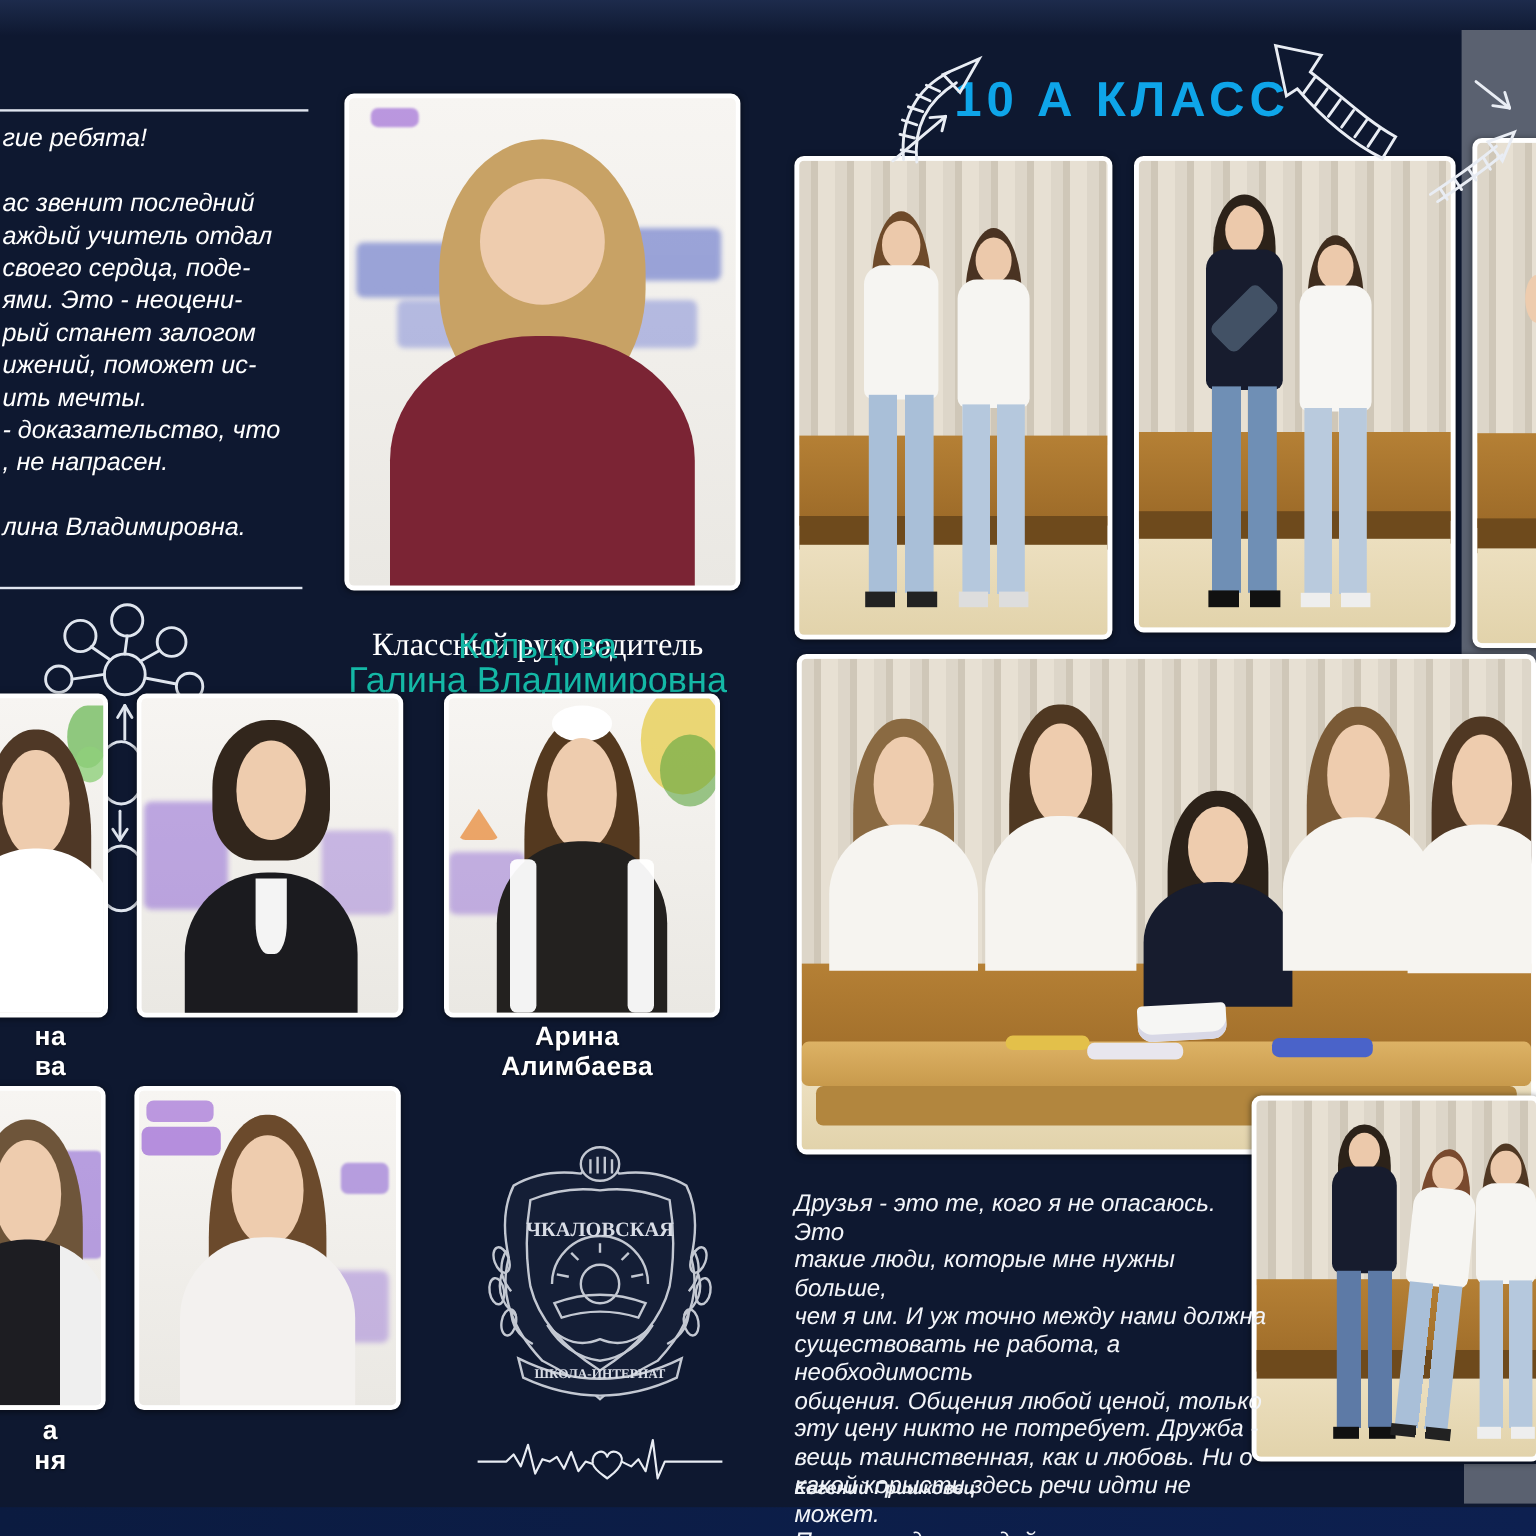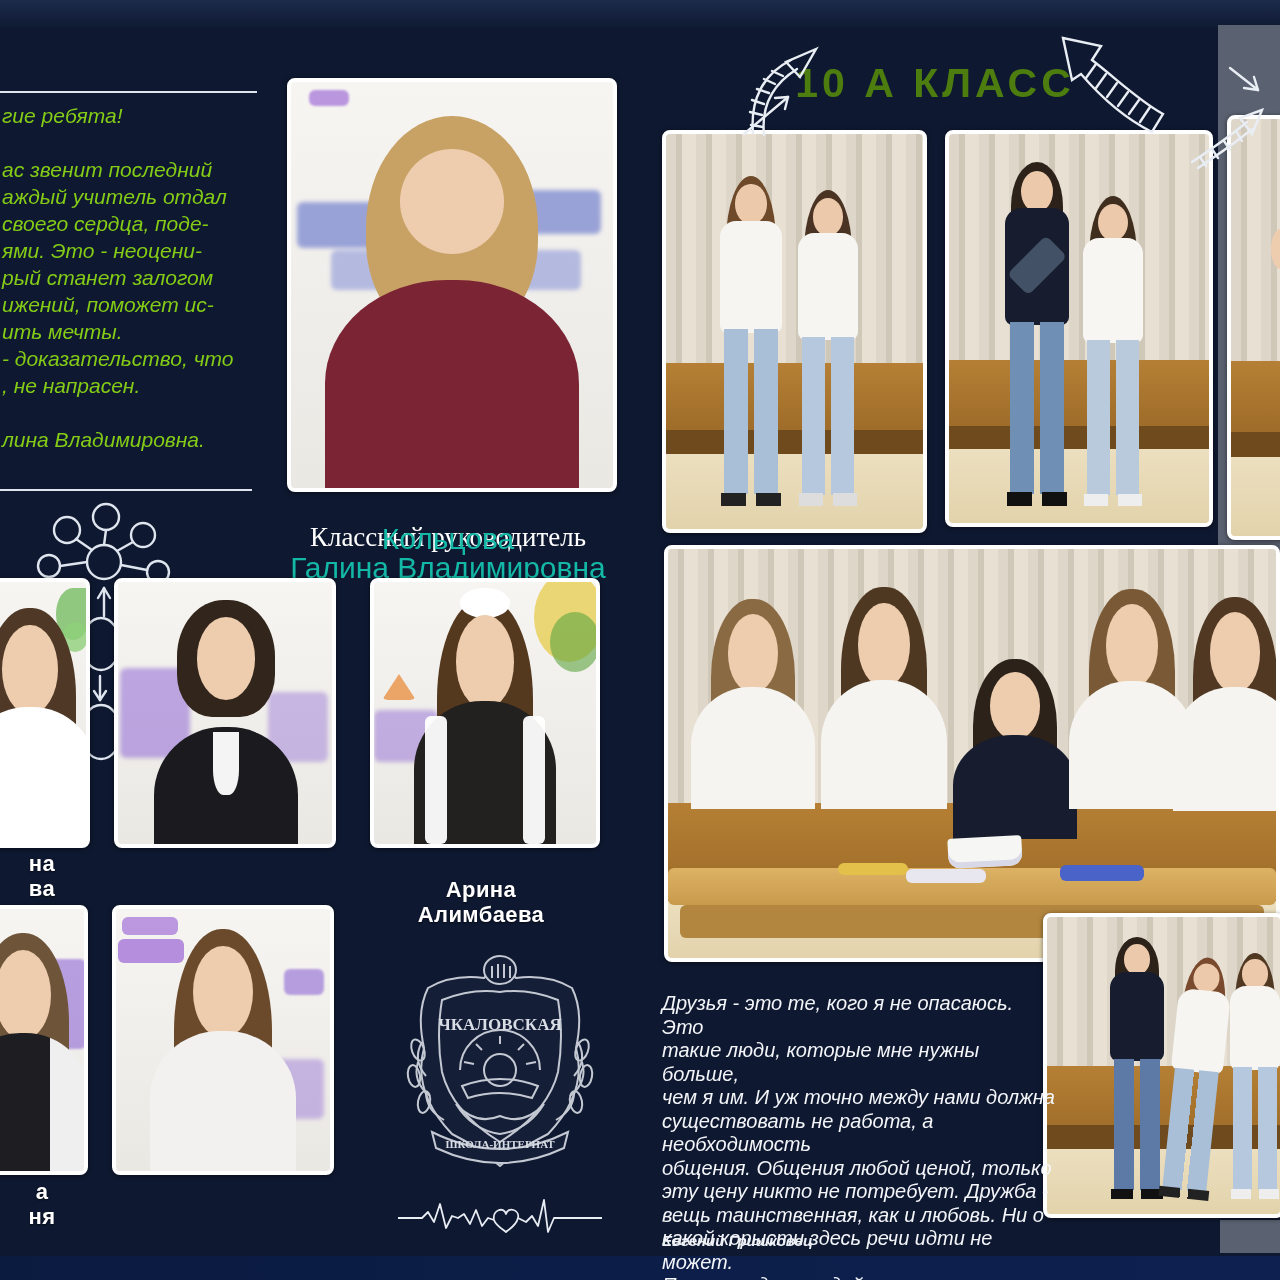--- a/index.html
+++ b/index.html
@@ -29,25 +29,25 @@
      background:linear-gradient(90deg,var(--shoe,#fff) 0 42%,transparent 42% 58%,var(--shoe,#fff) 58% 100%);}
   
   .ub{position:absolute;}
   .ub .hair{position:absolute;left:12%;top:0;width:76%;height:78%;border-radius:48% 48% 36% 36%;background:var(--hair,#5a3d28);}
   .ub .face{position:absolute;left:27%;top:7%;width:46%;height:38%;border-radius:50%;background:#eeccae;}
   .ub .torso{position:absolute;left:-6%;top:42%;width:112%;height:58%;border-radius:48% 48% 0 0;background:var(--shirt,#fff);}
   
   .name{position:absolute;color:#fff;font-weight:bold;font-size:22px;line-height:25px;text-align:center;
         white-space:pre-line;letter-spacing:.4px;z-index:2;text-shadow:0 1px 2px rgba(0,0,0,.6);}
   .name.frag{text-align:center;}
-  .note{position:absolute;color:#84cc16;font-style:italic;font-size:21px;line-height:27px;white-space:pre-line;z-index:2;}
+  .note{position:absolute;color:#ffffff;font-style:italic;font-size:21px;line-height:27px;white-space:pre-line;z-index:2;}
   .rule{position:absolute;height:2px;background:#dfe4ee;z-index:2;}
   .cap-role{position:absolute;color:#fff;font-family:"Liberation Serif",serif;font-size:27px;text-align:center;z-index:2;}
   .cap-name{position:absolute;color:#14b8a6;font-weight:normal;font-size:30px;line-height:29px;text-align:center;white-space:pre-line;z-index:2;}
-  .page-title{position:absolute;color:#4d7c0f;font-weight:bold;font-size:41px;letter-spacing:4px;text-align:center;z-index:3;}
+  .page-title{position:absolute;color:#0ea5e9;font-weight:bold;font-size:41px;letter-spacing:4px;text-align:center;z-index:3;}
   .quote{position:absolute;color:#f3f5f9;font-style:italic;font-size:20px;line-height:23.5px;white-space:pre-line;z-index:2;}
   .quote-author{position:absolute;color:#eef1f6;font-style:italic;font-weight:bold;font-size:15px;z-index:2;}
   .panel{position:absolute;background:#5a6170;z-index:1;}
   
   .blob{position:absolute;border-radius:6px;}
   svg text{font-family:"Liberation Serif",serif;}
 </style>
 </head>
 <body>
 
@@ -144,21 +144,21 @@
       <div class="blob" style="left:30%;top:-4%;width:40%;height:12%;background:#fff;border-radius:50%;"></div>
       <div class="face"></div>
       <div class="torso"></div>
       <div class="blob" style="left:2%;top:48%;width:18%;height:52%;background:#fff;opacity:.95;"></div>
       <div class="blob" style="left:80%;top:48%;width:18%;height:52%;background:#fff;opacity:.95;"></div>
     </div>
   </div>
 
   <div class="name frag" style="left:2px;top:851px;width:80px;">на
 ва</div>
-  <div class="name" style="left:357px;top:877px;width:248px;">Арина
+  <div class="name" style="left:357px;top:851px;width:248px;">Арина
 Алимбаева</div>
 
   <div class="photo" style="left:-62px;top:905px;width:142px;height:262px;">
     <div class="portrait-bg"></div>
     <div class="blob" style="left:100px;top:50px;width:44px;height:90px;background:#7a4bd0;opacity:.5;filter:blur(1px);"></div>
     <div class="ub" style="left:20px;top:24px;width:122px;height:238px;--hair:#6e553a;--shirt:#efefef;">
       <div class="hair"></div>
       <div class="face"></div>
       <div class="torso" style="background:linear-gradient(90deg,#efefef 0 30%,#1d1d22 30% 70%,#efefef 70%);"></div>
     </div>

